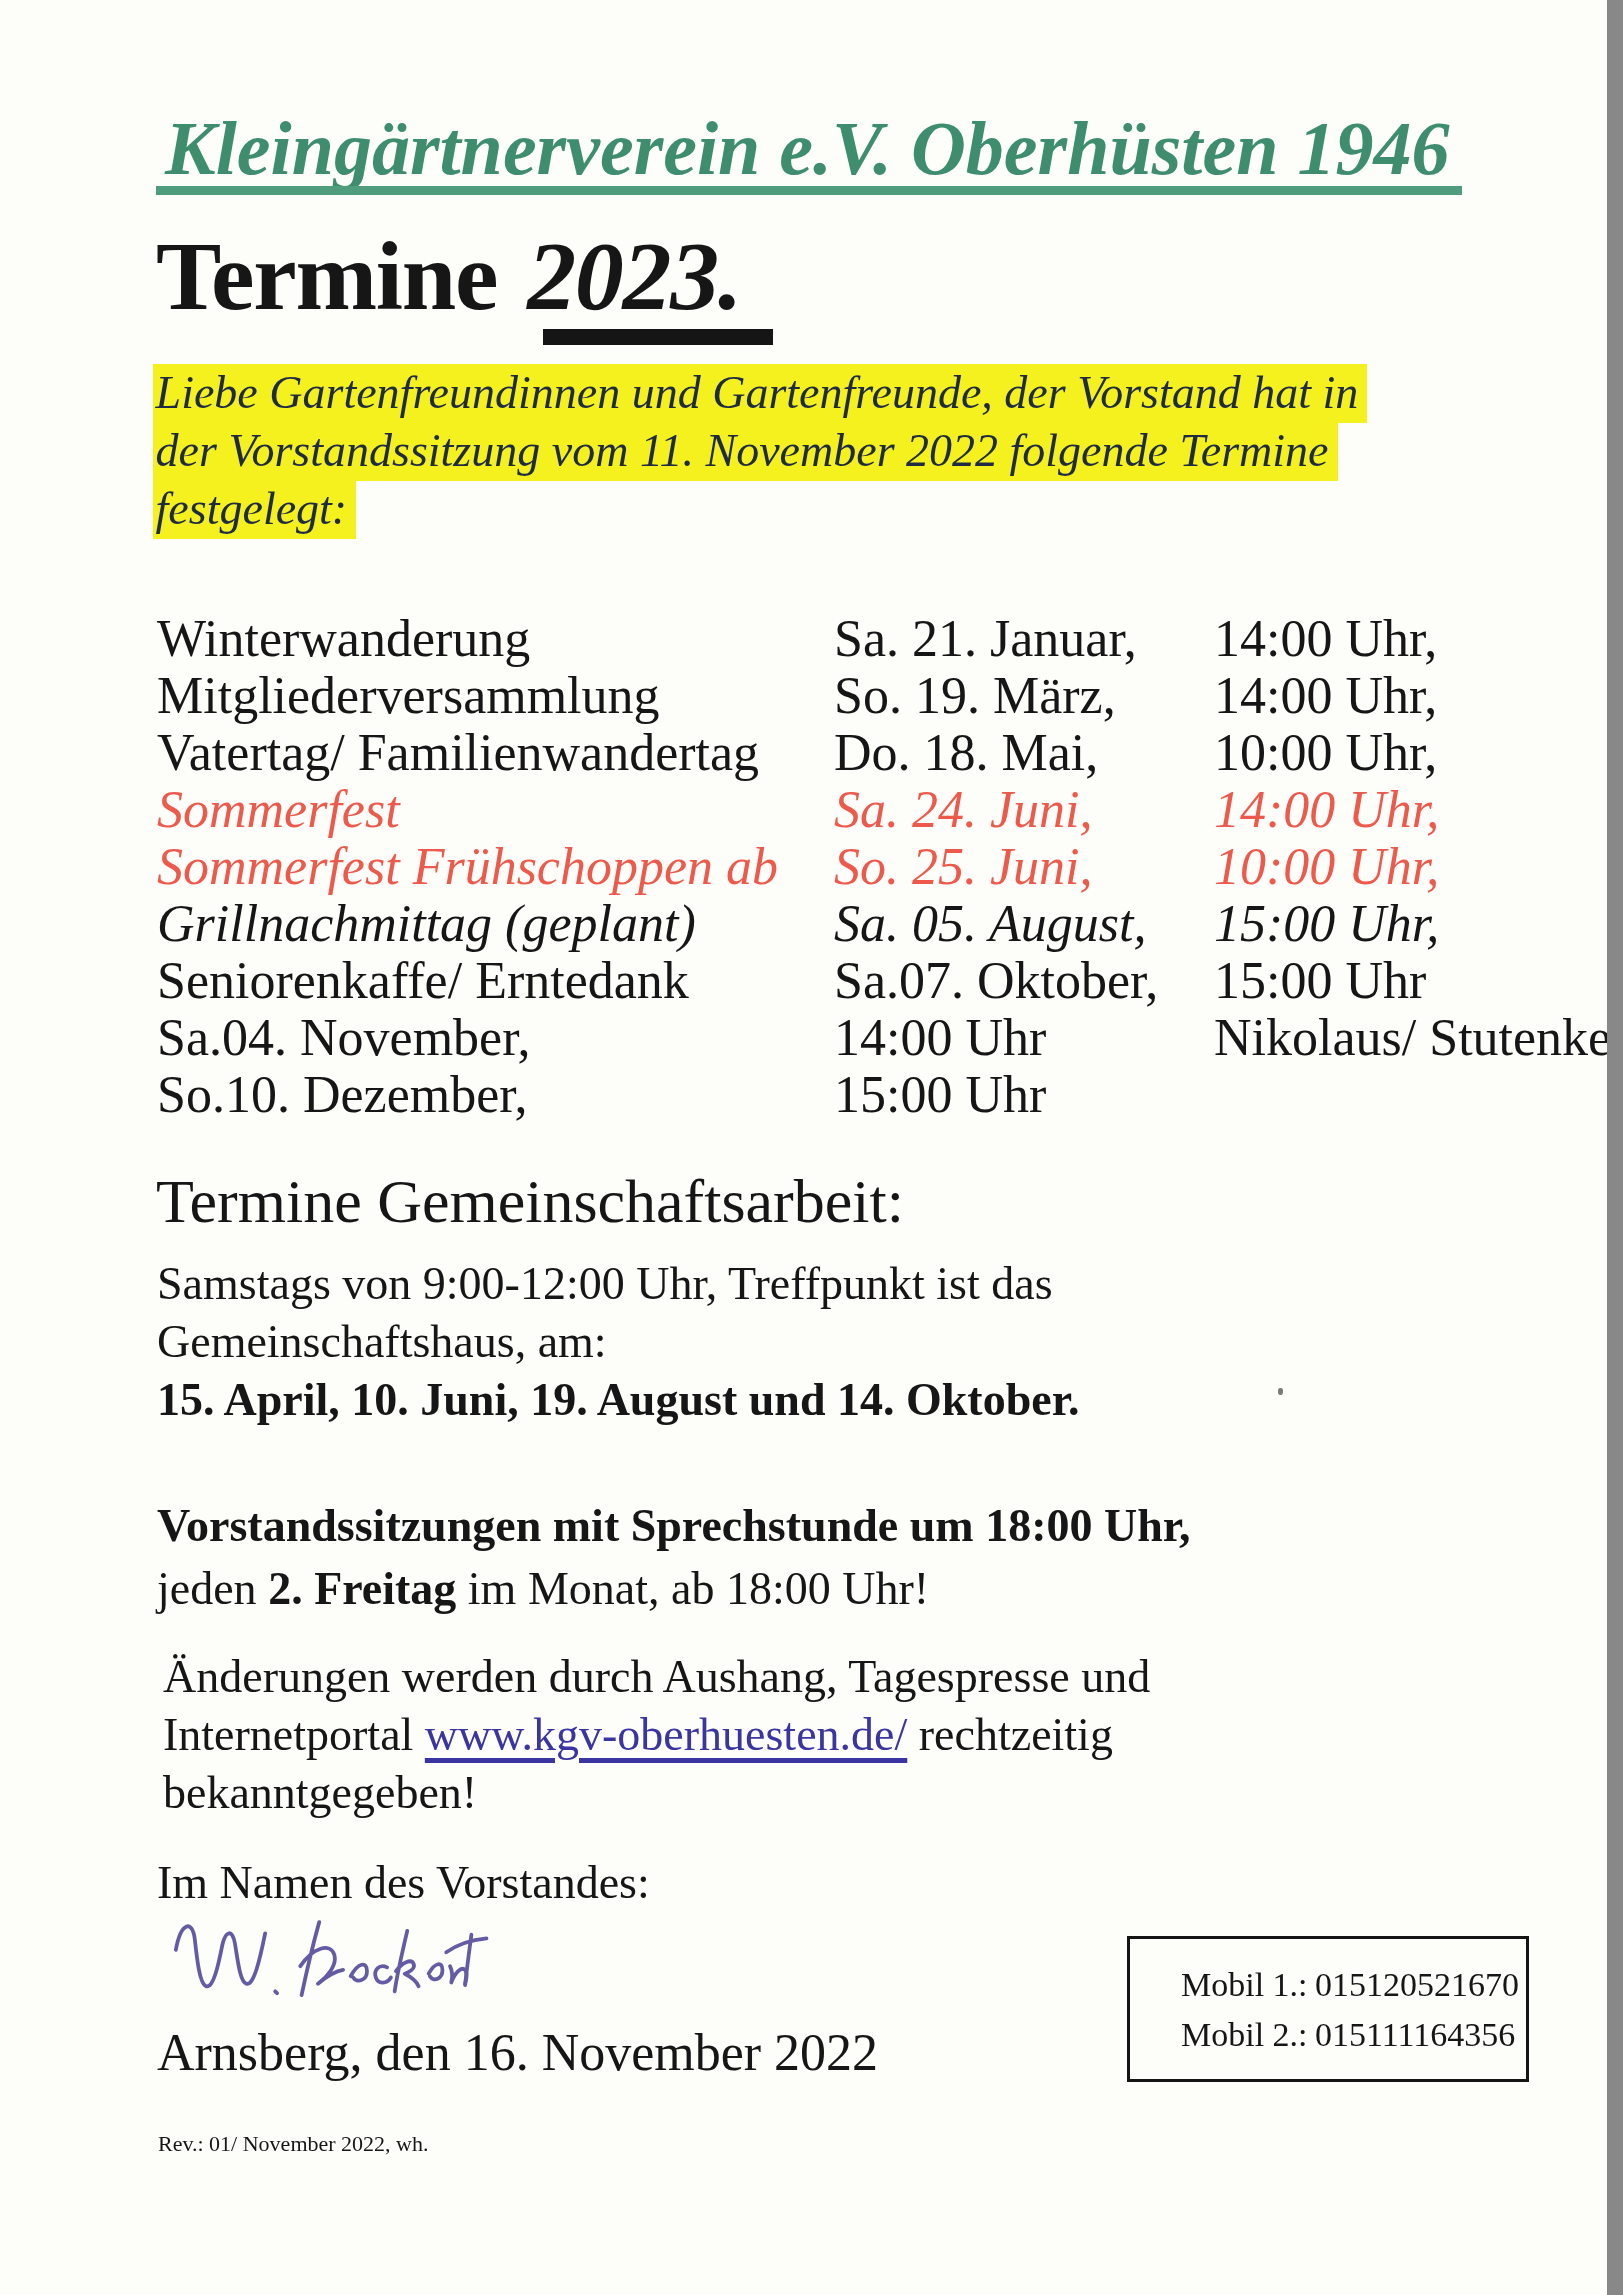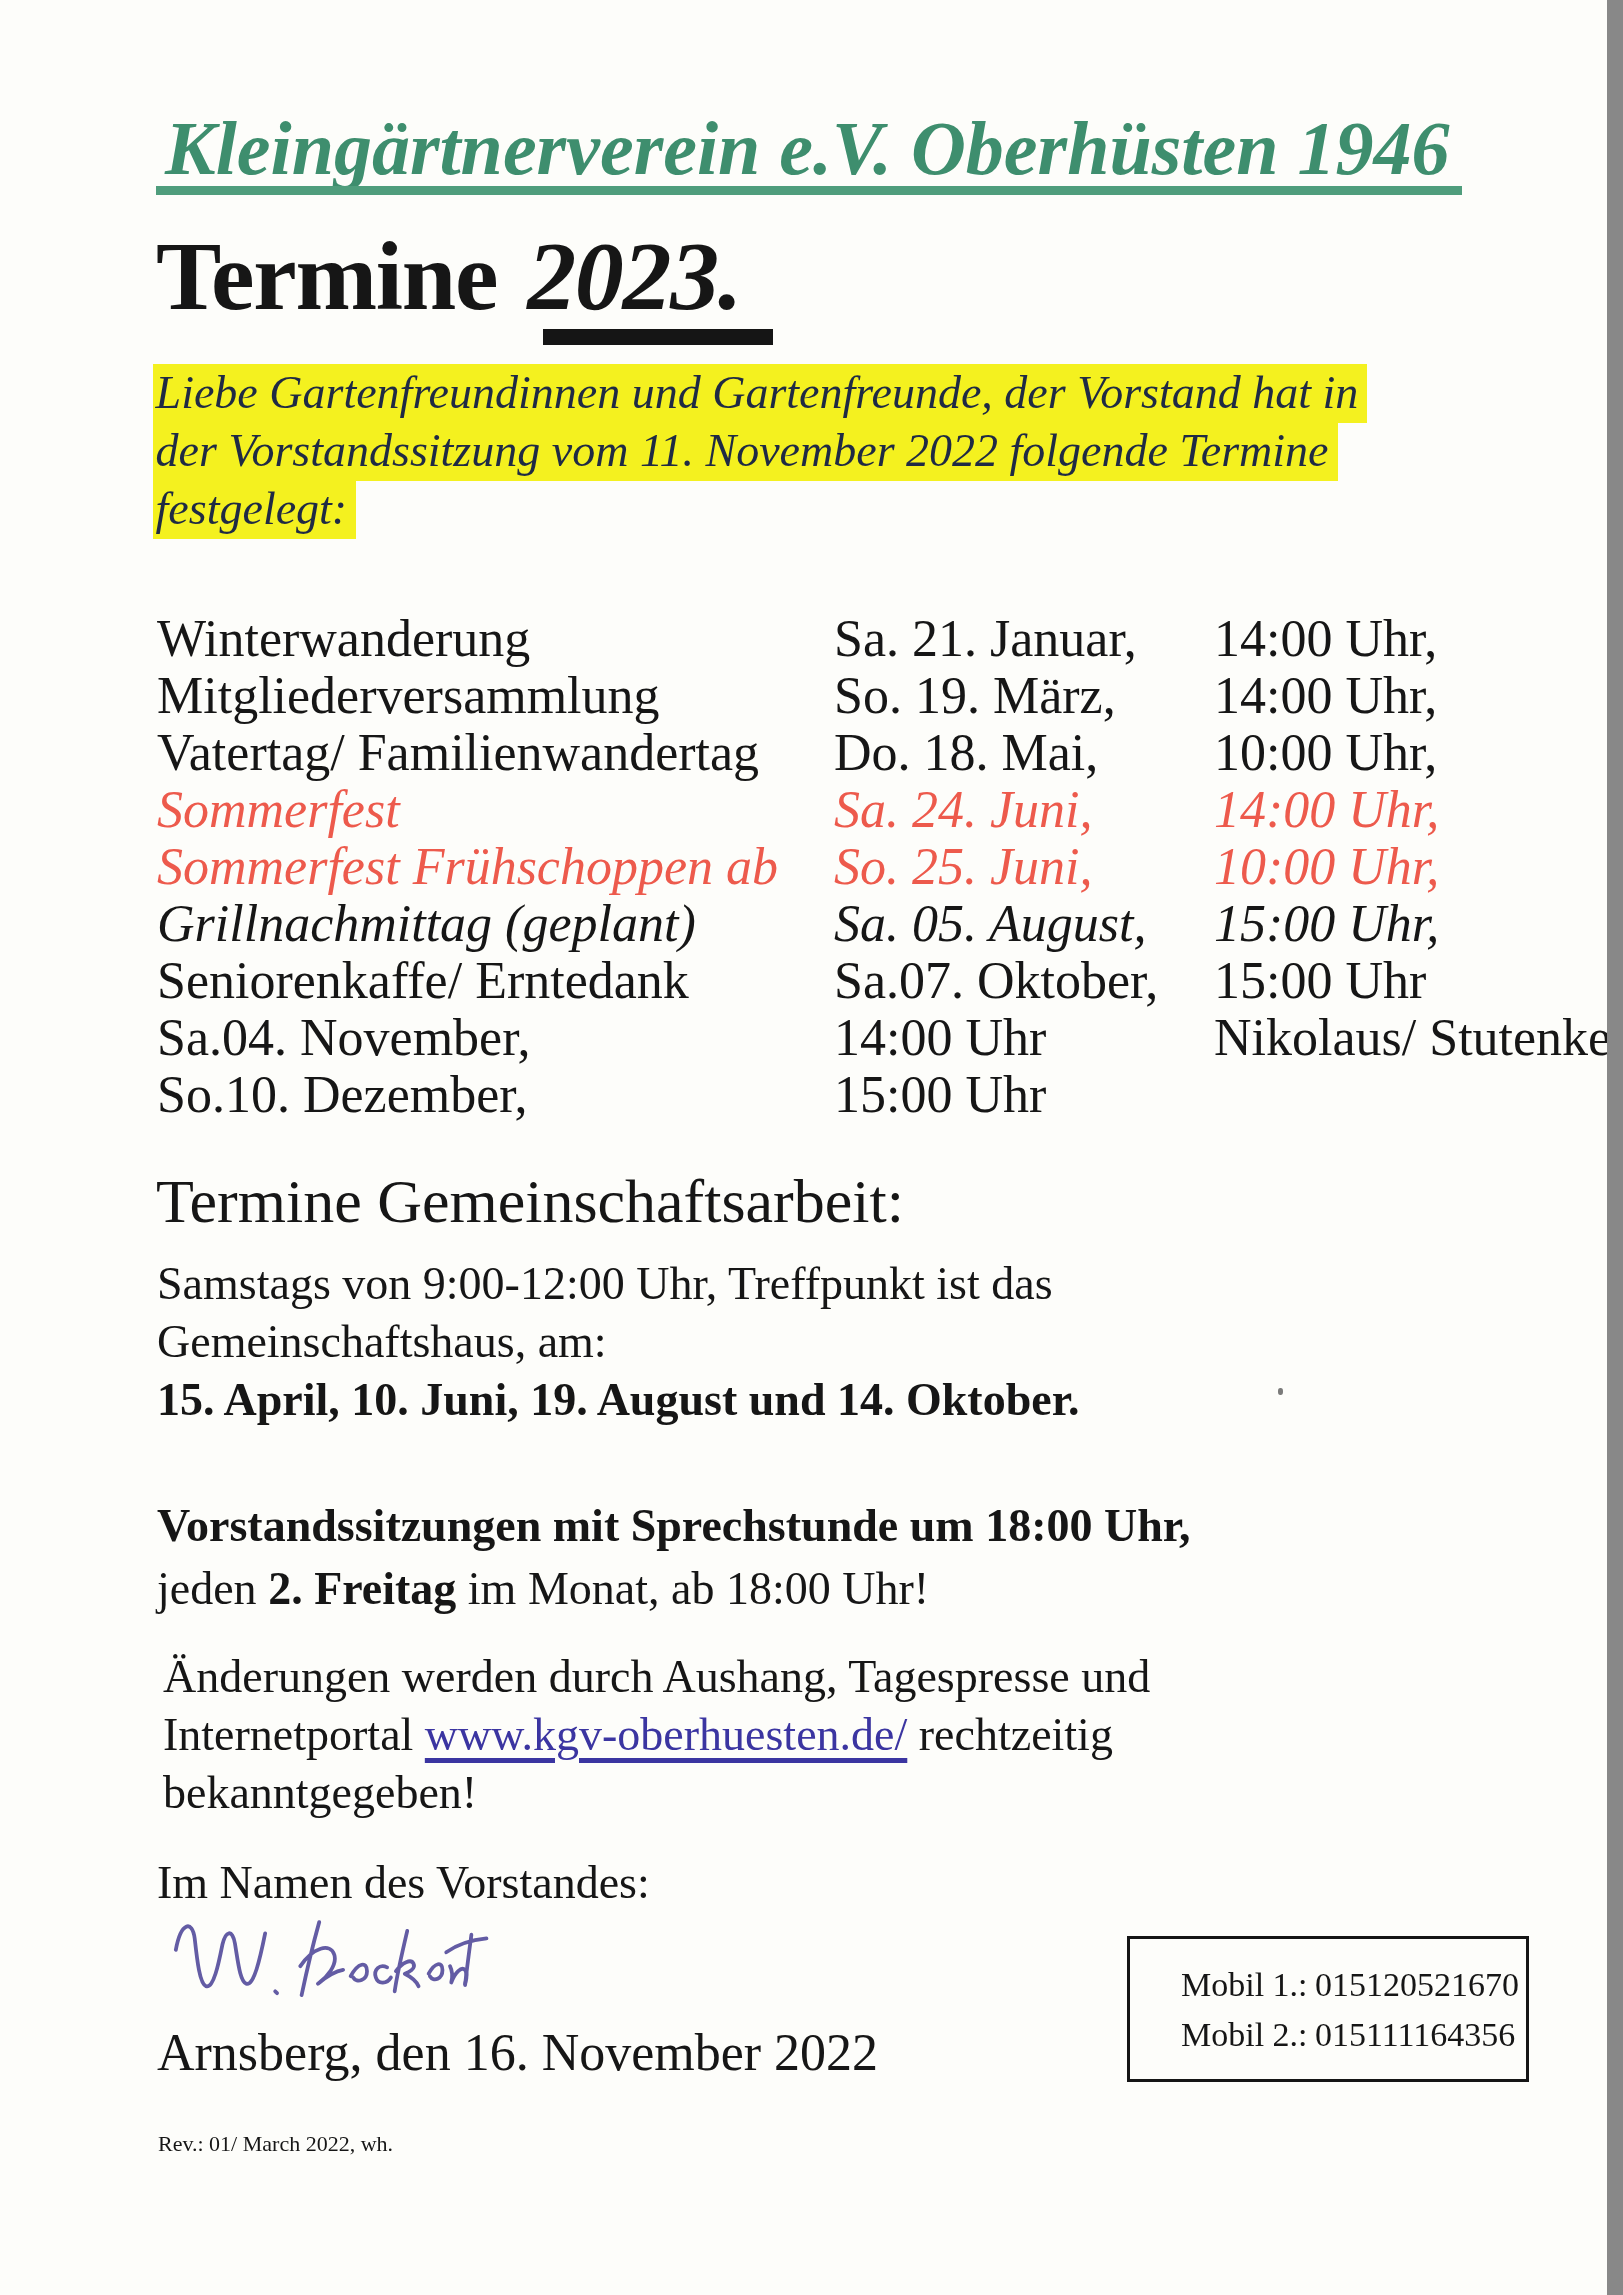--- a/index.html
+++ b/index.html
@@ -202,16 +202,16 @@
     <div class="contact-row">
       <span>Mobil 1.:</span>
       <span>015120521670</span>
     </div>
     <div class="contact-row">
       <span>Mobil 2.:</span>
       <span>015111164356</span>
     </div>
   </div>
 
-  <div class="rev-note">Rev.: 01/ March 2022, wh.</div>
+  <div class="rev-note">Rev.: 01/ November 2022, wh.</div>
 
 </div>
 
 
 </body></html>

